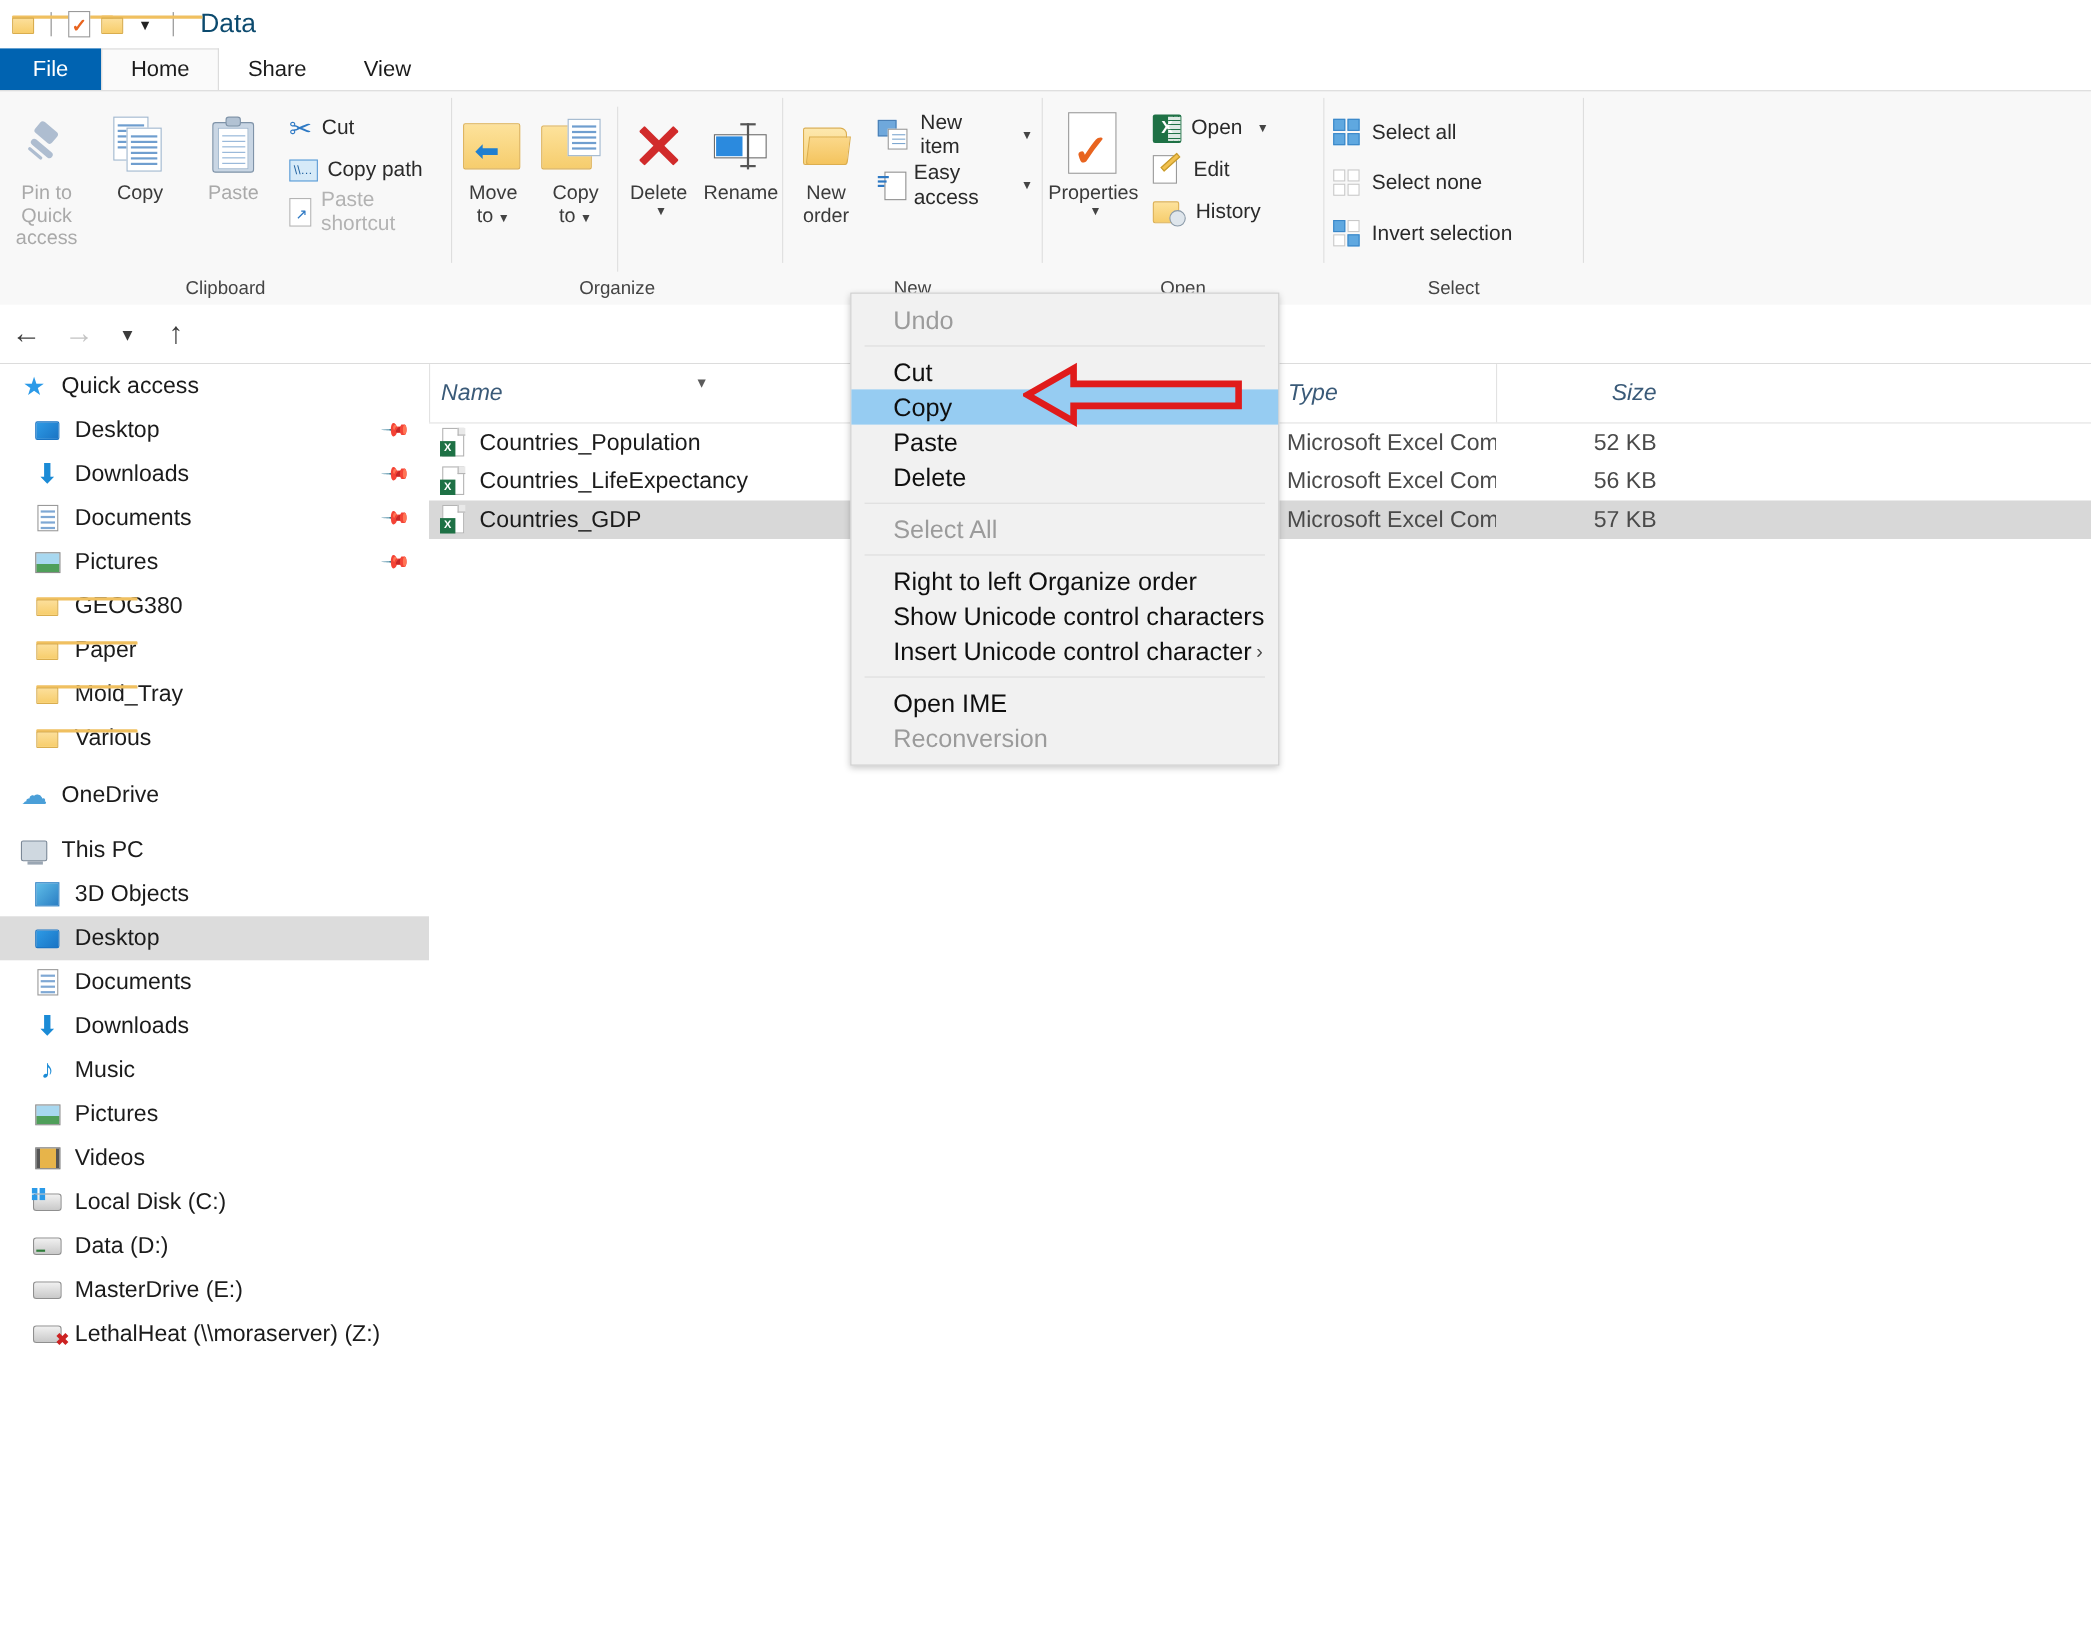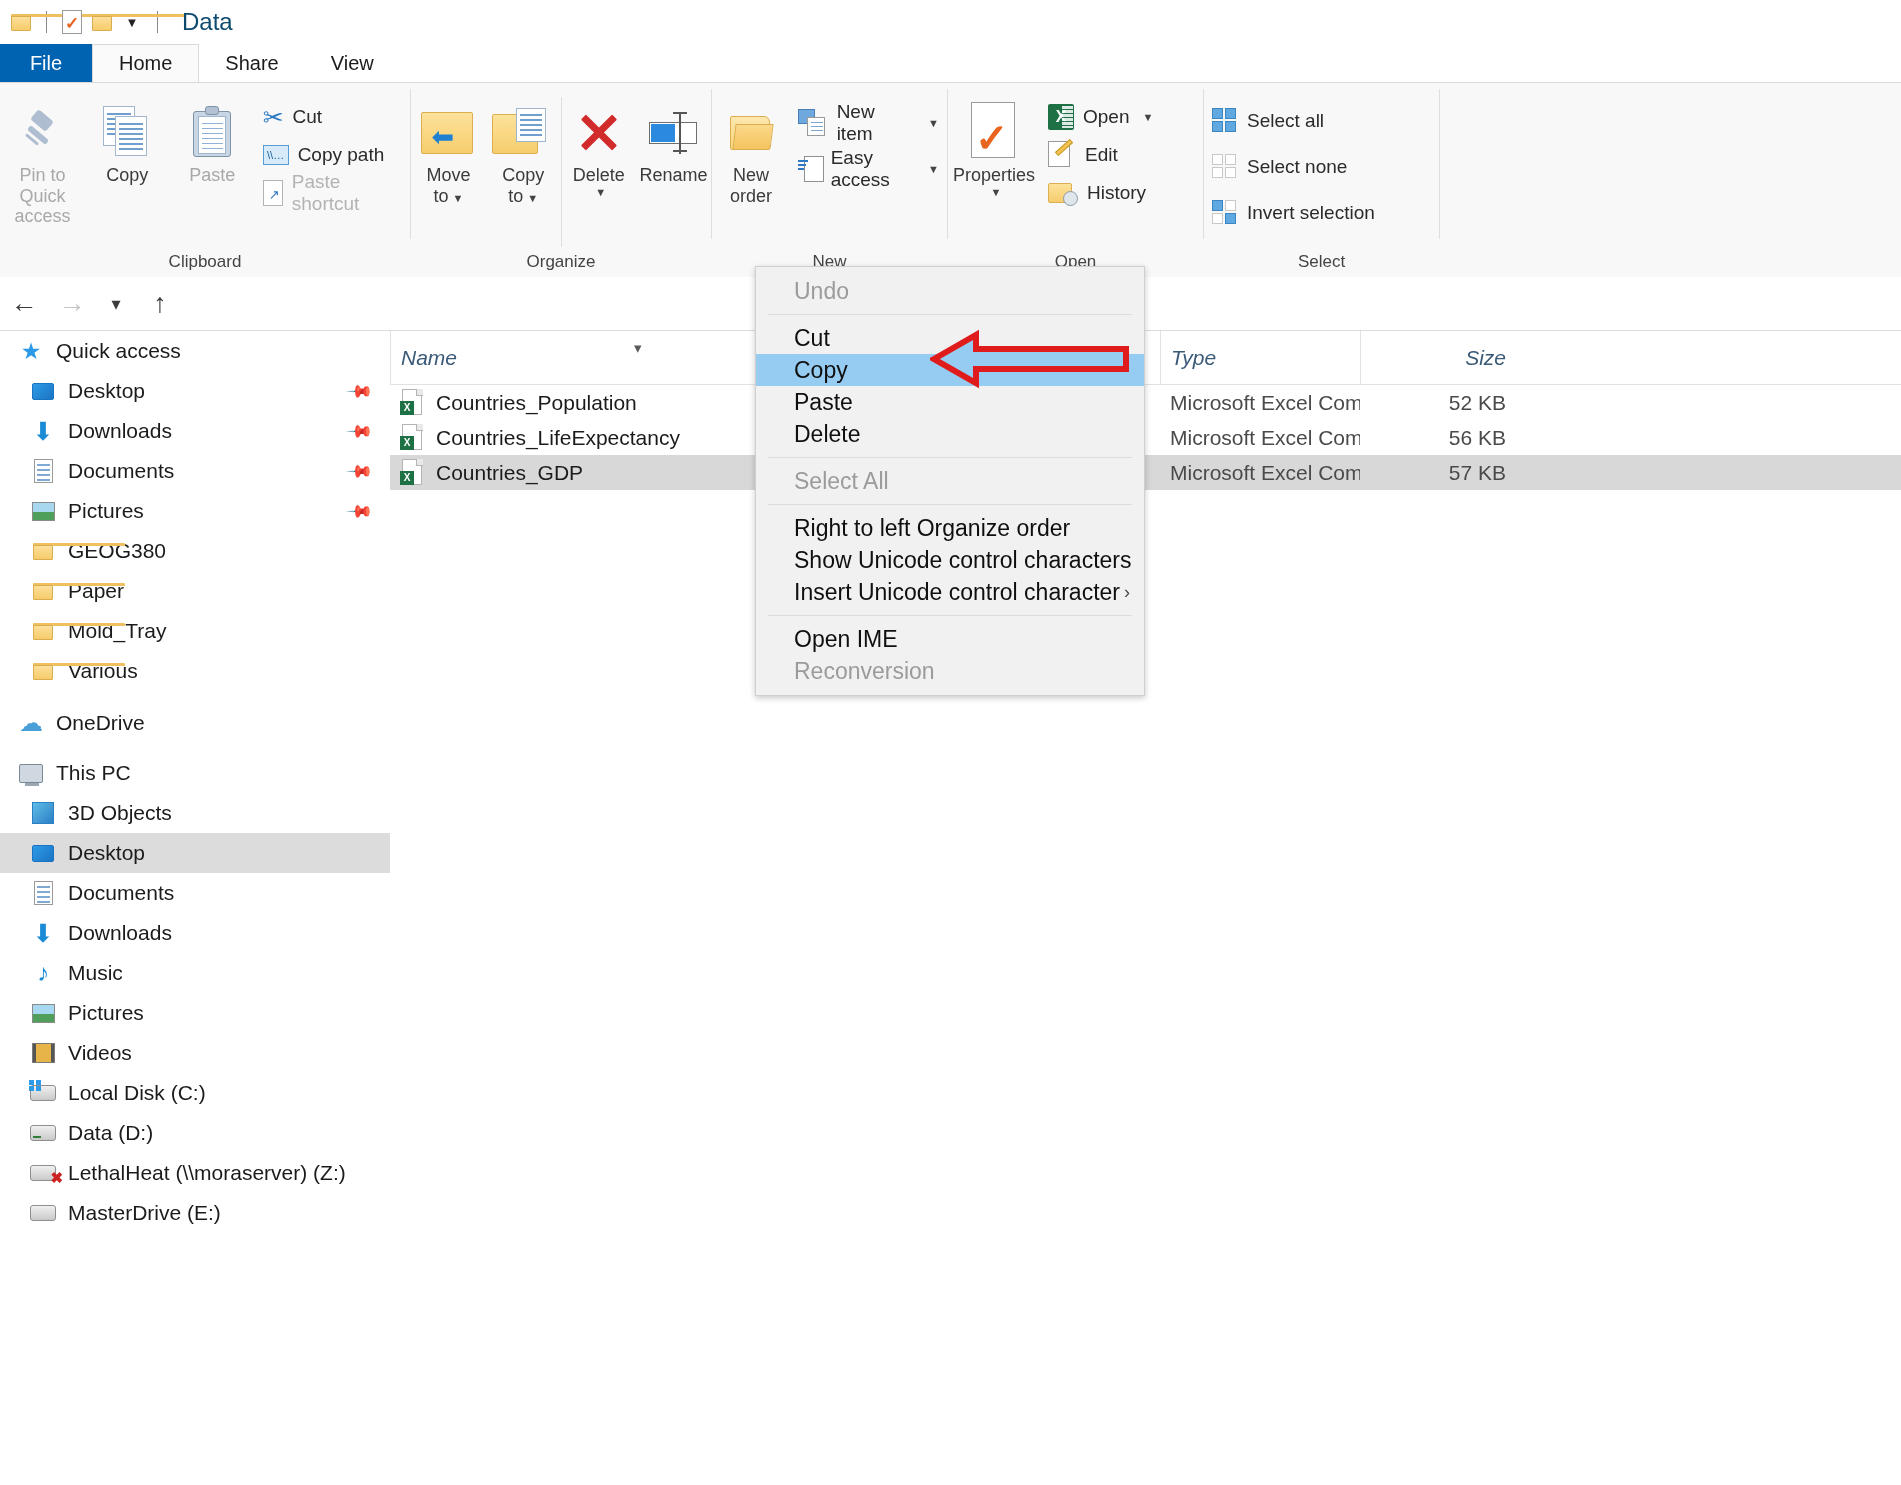--- a/index.html
+++ b/index.html
@@ -255,21 +255,21 @@
   .fsize { width:160px; text-align:right; padding-right:14px; color:#4a4a4a; }
 
   .xlfile { position:relative; width:24px; height:28px; flex:0 0 24px; }
   .xlfile .sheet { position:absolute; left:2px; top:0; width:20px; height:26px; background:#fff; border:1px solid #b4b4b4; }
   .xlfile .fold { position:absolute; right:1px; top:0; width:7px; height:7px; background:#e9e9e9; border-left:1px solid #b4b4b4; border-bottom:1px solid #b4b4b4; }
   .xlfile .badge { position:absolute; left:0px; bottom:2px; width:14px; height:14px; background:#1e7145; display:flex; align-items:center; justify-content:center; }
   .xlfile .badge b { color:#fff; font-size:10px; line-height:1; }
 
   
   .ctxmenu {
-    position:absolute; left:755px; top:266px; width:390px;
+    position:absolute; left:773px; top:266px; width:390px;
     background:#f1f1f1; border:1px solid #cfcfcf; box-shadow:0 2px 6px rgba(0,0,0,.22);
     padding:8px 0 8px 0; z-index:40;
   }
   .ctxitem {
     height:32px; display:flex; align-items:center; padding-left:38px;
     font-size:23px; color:#0f0f0f; cursor:default; position:relative;
   }
   .ctxitem.dim { color:#9b9b9b; }
   .ctxitem.hl { background:#96ccf2; }
   .ctxitem .submark { position:absolute; right:14px; font-size:18px; color:#4a4a4a; }
@@ -708,29 +708,29 @@
       <div class="side-item">
         <span class="side-ico">
             <span class="drive-ico">
               <i class="bar"></i>
             </span>
           </span>
         <span>Data (D:)</span>
       </div>
       <div class="side-item">
         <span class="side-ico">
+            <span class="drive-ico"></span>
+          </span>
+        <span>MasterDrive (E:)</span>
+      </div>
+      <div class="side-item">
+        <span class="side-ico">
             <span class="drive-ico net"></span>
           </span>
         <span>LethalHeat (\\moraserver) (Z:)</span>
-      </div>
-      <div class="side-item">
-        <span class="side-ico">
-            <span class="drive-ico"></span>
-          </span>
-        <span>MasterDrive (E:)</span>
       </div>
     </div>
 
     <div class="filelist">
       <div class="colhdr">
         <div class="col name">Name</div>
         <div class="col type">Type</div>
         <div class="col size">Size</div>
         <div class="sortmark">▾</div>
       </div>

